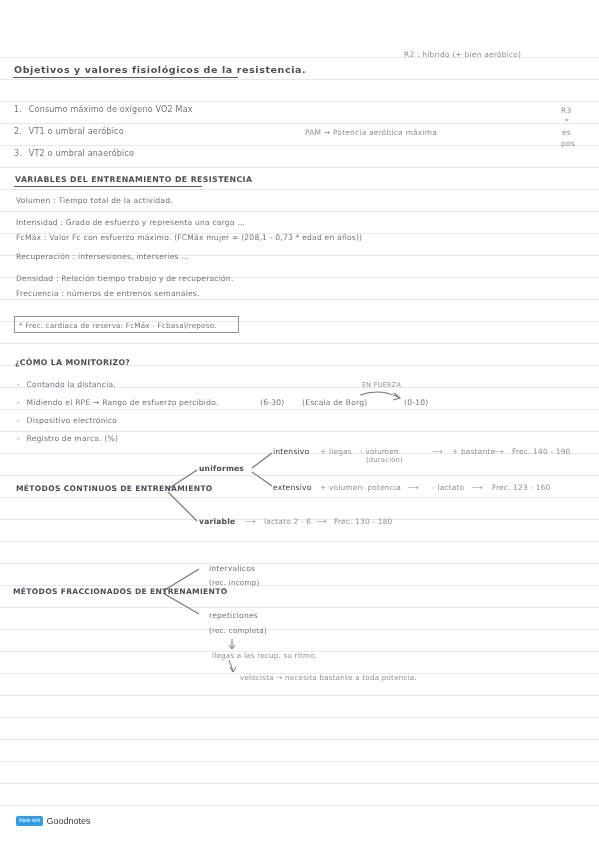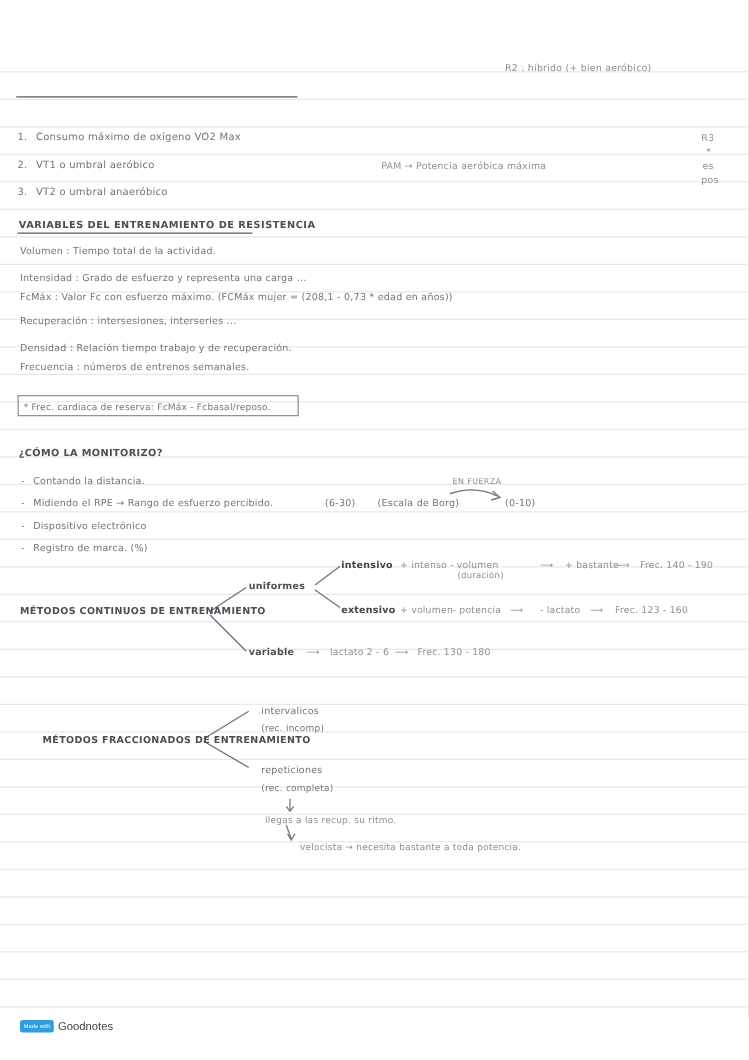--- a/index.html
+++ b/index.html
@@ -50,21 +50,21 @@
   .light {
     color: #8a9097;
     font-weight: 400;
   }
   .mid {
     color: #6e757c;
     font-weight: 500;
   }
   .dark {
     color: #3f4449;
-    font-weight: 700;
+    font-weight: 400;
   }
   .underline-h {
     position: absolute;
     background: #5a6066;
     z-index: 2;
   }
   .boxed {
     position: absolute;
     border: 1px solid #8d949b;
     z-index: 2;
@@ -170,20 +170,21 @@
 
     <path d="M232,639 L232,648" stroke="#6e757c" stroke-width="1" fill="none"></path>
     <path d="M229,645 L232,649 L235,645" stroke="#6e757c" stroke-width="1" fill="none"></path>
 
     <path d="M229,660 L233,671" stroke="#6e757c" stroke-width="1" fill="none"></path>
     <path d="M230,667 L233,672 L236,667" stroke="#6e757c" stroke-width="1" fill="none"></path>
   </svg>
 
   <div class="ink light" style="left:404px; top:50px; font-size:7.5px;">R2 : híbrido (+ bien aeróbico)</div>
 
+  <div class="ink hand" style="left:14px; top:64px; font-size:9.5px; letter-spacing:0.6px;">Objetivos y valores fisiológicos de la resistencia.</div>
   <div class="underline-h" style="left:13px; top:77px; width:225px; height:1.4px;"></div>
 
   <div class="ink mid" style="left:14px; top:105px; font-size:8px;">
     <span>1.</span>
     <span style="margin-left:4px;">Consumo máximo de oxígeno VO2 Max</span>
   </div>
   <div class="ink mid" style="left:14px; top:127px; font-size:8px;">
     <span>2.</span>
     <span style="margin-left:4px;">VT1 o umbral aeróbico</span>
   </div>
@@ -234,42 +235,42 @@
   <div class="ink mid" style="left:260px; top:398px; font-size:7.6px;">(6-30)</div>
   <div class="ink mid" style="left:302px; top:398px; font-size:7.6px;">(Escala de Borg)</div>
   <div class="ink light" style="left:362px; top:381px; font-size:6.4px; letter-spacing:0.3px;">EN FUERZA</div>
   <div class="ink mid" style="left:404px; top:398px; font-size:7.6px;">(0-10)</div>
 
   <div class="ink hand" style="left:16px; top:484px; font-size:7.6px; letter-spacing:0.3px;">MÉTODOS CONTINUOS DE ENTRENAMIENTO</div>
   <div class="ink hand" style="left:199px; top:464px; font-size:7.6px;">uniformes</div>
   <div class="ink hand" style="left:199px; top:517px; font-size:7.6px;">variable</div>
 
   <div class="ink dark" style="left:273px; top:447px; font-size:7.6px;">intensivo</div>
-  <div class="ink light" style="left:320px; top:447px; font-size:7.4px;">+ intenso</div>
+  <div class="ink light" style="left:320px; top:447px; font-size:7.4px;">+ llegas</div>
   <div class="ink light" style="left:360px; top:447px; font-size:7.4px;">- volumen</div>
   <div class="ink light" style="left:366px; top:456px; font-size:6.8px;">(duración)</div>
   <div class="ink light" style="left:432px; top:447px; font-size:7.4px;">⟶</div>
   <div class="ink light" style="left:452px; top:447px; font-size:7.4px;">+ bastante</div>
   <div class="ink light" style="left:493px; top:447px; font-size:7.4px;">⟶</div>
   <div class="ink light" style="left:512px; top:447px; font-size:7.4px;">Frec. 140 - 190</div>
 
   <div class="ink dark" style="left:273px; top:483px; font-size:7.6px;">extensivo</div>
   <div class="ink light" style="left:320px; top:483px; font-size:7.4px;">+ volumen</div>
   <div class="ink light" style="left:362px; top:483px; font-size:7.4px;">- potencia</div>
   <div class="ink light" style="left:408px; top:483px; font-size:7.4px;">⟶</div>
   <div class="ink light" style="left:432px; top:483px; font-size:7.4px;">- lactato</div>
   <div class="ink light" style="left:472px; top:483px; font-size:7.4px;">⟶</div>
   <div class="ink light" style="left:492px; top:483px; font-size:7.4px;">Frec. 123 - 160</div>
 
   <div class="ink light" style="left:245px; top:517px; font-size:7.4px;">⟶</div>
   <div class="ink light" style="left:264px; top:517px; font-size:7.4px;">lactato 2 - 6</div>
   <div class="ink light" style="left:316px; top:517px; font-size:7.4px;">⟶</div>
   <div class="ink light" style="left:334px; top:517px; font-size:7.4px;">Frec. 130 - 180</div>
 
-  <div class="ink hand" style="left:13px; top:587px; font-size:7.6px; letter-spacing:0.3px;margin-left:21px;">MÉTODOS FRACCIONADOS DE ENTRENAMIENTO</div>
+  <div class="ink hand" style="left:13px; top:587px; font-size:7.6px; letter-spacing:0.3px;">MÉTODOS FRACCIONADOS DE ENTRENAMIENTO</div>
   <div class="ink mid" style="left:209px; top:564px; font-size:7.6px;">intervalicos</div>
   <div class="ink mid" style="left:209px; top:578px; font-size:7.2px;">(rec. incomp)</div>
   <div class="ink mid" style="left:209px; top:611px; font-size:7.6px;">repeticiones</div>
   <div class="ink mid" style="left:209px; top:626px; font-size:7.2px;">(rec. completa)</div>
   <div class="ink light" style="left:212px; top:651px; font-size:7.2px;">llegas a las recup. su ritmo.</div>
   <div class="ink light" style="left:240px; top:673px; font-size:7.2px;">velocista → necesita bastante a toda potencia.</div>
 
   <div class="goodnotes">
     <span class="gn-badge">Made with</span>
     <span class="gn-word">Goodnotes</span>

